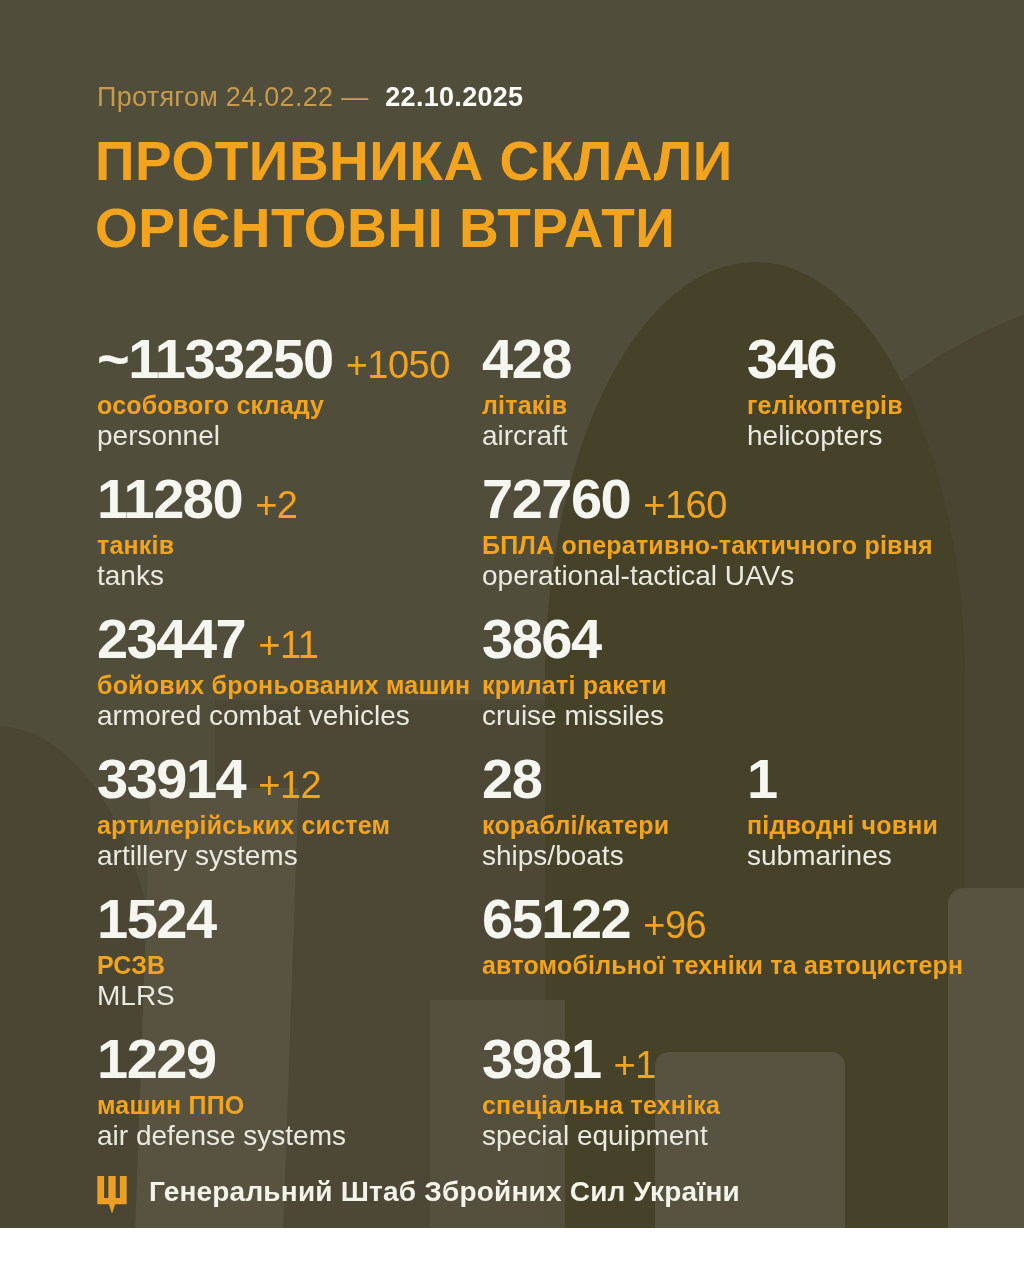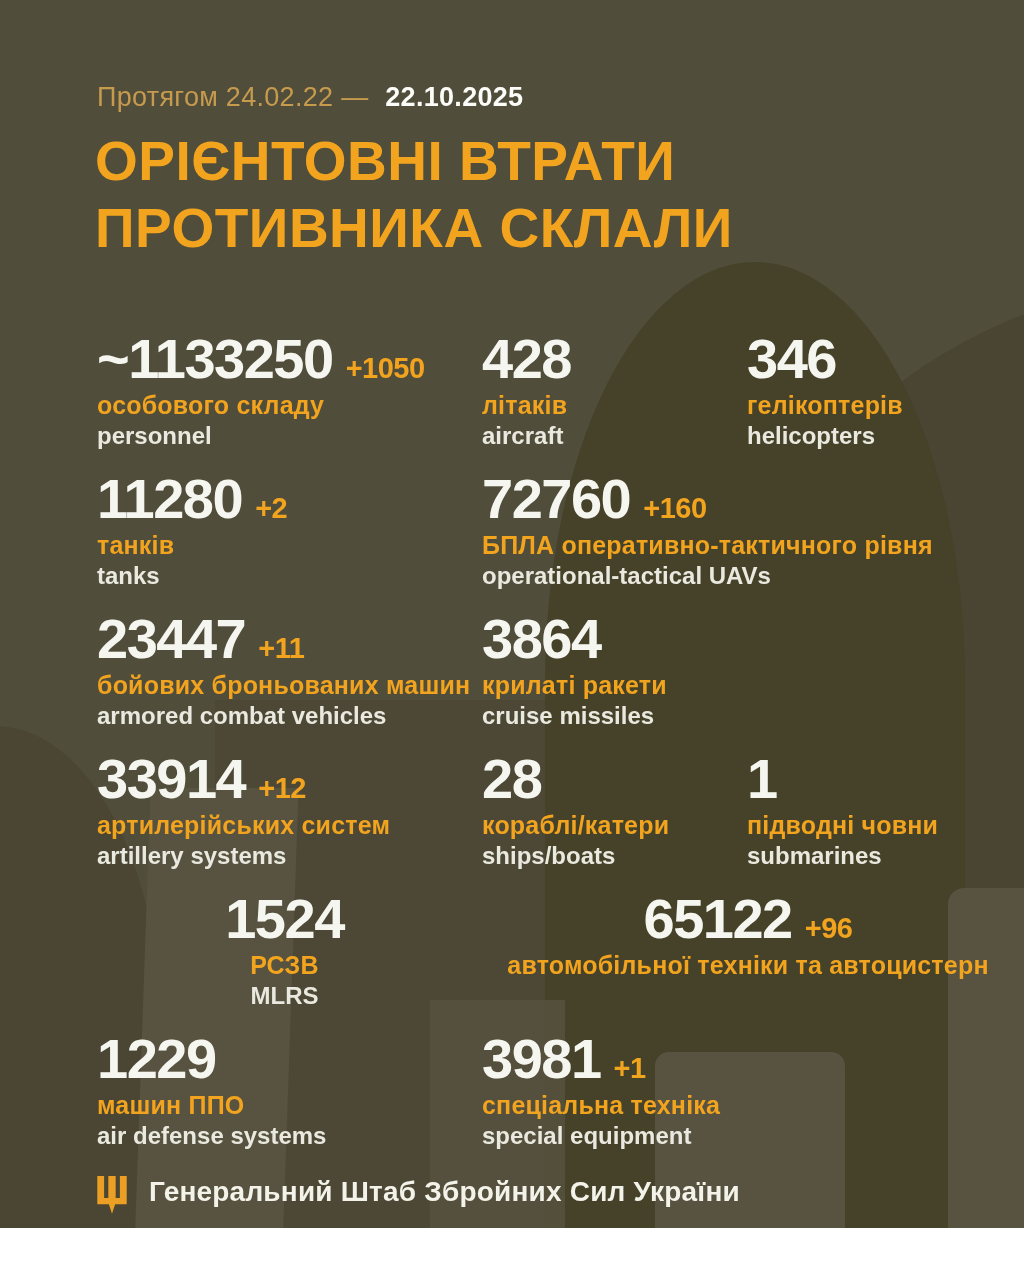--- a/index.html
+++ b/index.html
@@ -35,29 +35,29 @@
   .period .pfx{color:var(--muted_gold);font-weight:400;}
   .period .date{color:#fcfcf8;font-weight:700;margin-left:9px;}
   .title{position:absolute;left:95px;top:128px;width:880px;
     color:var(--accent);font-size:55px;font-weight:800;line-height:67px;
     letter-spacing:.5px;}
   .stats{position:absolute;left:97px;top:330px;right:0;display:grid;
     grid-template-columns:385px 265px 1fr;grid-auto-rows:140px;}
   .cell{padding-right:10px;}
   .c1{grid-column:1;} .c2{grid-column:2;} .c3{grid-column:3;} .c2s{grid-column:2/4;}
   .r1{grid-row:1;} .r2{grid-row:2;} .r3{grid-row:3;}
-  .r4{grid-row:4;} .r5{grid-row:5;text-align:center;} .r6{grid-row:6;}
+  .r4{grid-row:4;} .r5{grid-row:5;} .r6{grid-row:6;}
   .num-line{white-space:nowrap;}
   .num{font-size:56px;line-height:58px;font-weight:700;color:var(--num_white);
     letter-spacing:-1.5px;}
-  .delta{font-size:29px;font-weight:700;color:var(--accent);margin-left:13px;
+  .delta{font-size:38px;font-weight:400;color:var(--accent);margin-left:13px;
     letter-spacing:-.5px;}
   .luk{margin-top:2px;font-size:25px;line-height:30px;font-weight:700;
     color:var(--accent);letter-spacing:.2px;}
-  .len{font-size:24px;line-height:31px;font-weight:700;color:var(--sub_white);}
+  .len{font-size:28px;line-height:31px;font-weight:400;color:var(--sub_white);}
   .footer{position:absolute;left:97px;top:1176px;display:flex;align-items:flex-start;}
   .trident{width:30px;height:42px;display:block;}
   .org{margin-left:22px;font-size:28px;font-weight:700;color:#f3f3ea;
     letter-spacing:.2px;}
 </style>
 </head>
 <body>
 
 <div class="canvas">
 
@@ -71,22 +71,22 @@
   <div class="bg band band-c"></div>
 
   <div class="content">
 
     <div class="period">
       <span class="pfx">Протягом 24.02.22 —</span>
       <span class="date">22.10.2025</span>
     </div>
 
     <div class="title">
+      <div>ПРОТИВНИКА СКЛАЛИ</div>
       <div>ОРІЄНТОВНІ ВТРАТИ</div>
-      <div>ПРОТИВНИКА СКЛАЛИ</div>
     </div>
 
     <div class="stats">
 
       <div class="cell r1 c1">
         <div class="num-line"><span class="num">~1133250</span><span class="delta">+1050</span></div>
         <div class="luk">особового складу</div>
         <div class="len">personnel</div>
       </div>
       <div class="cell r1 c2">

